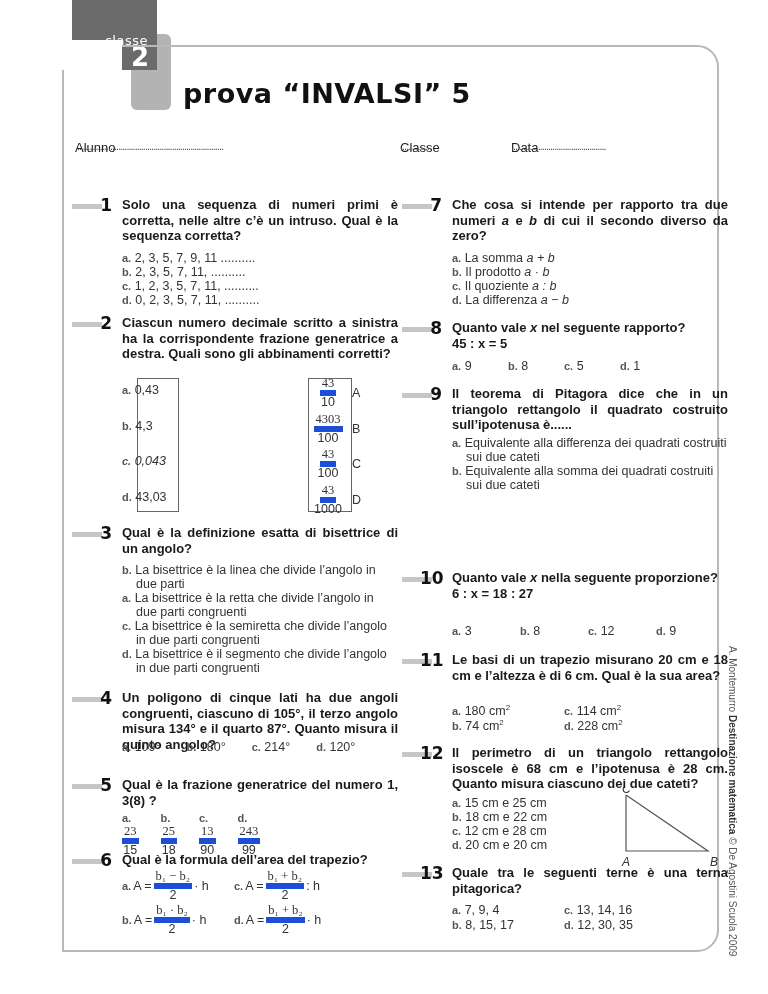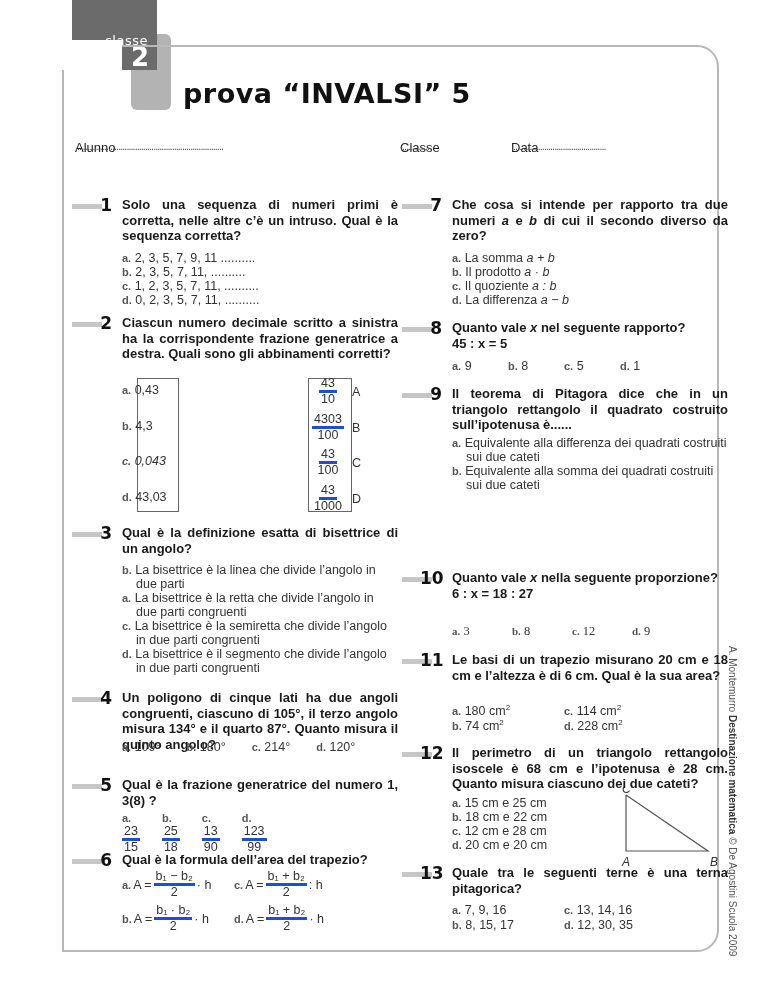--- a/index.html
+++ b/index.html
@@ -37,21 +37,21 @@
   .qnum-bar { position: absolute; left: 0; top: 9px; width: 30px; height: 5px; background: #c6c6c6; }
   .qnum { position: absolute; left: 18px; top: 0; width: 22px; text-align: right; font-size: 17px; font-weight: bold; font-family: "DejaVu Sans", sans-serif; color: #111; }
   .qtext { position: absolute; left: 50px; width: 276px; font-size: 13px; font-weight: bold; line-height: 15.5px; text-align: justify; color: #1a1a1a; }
   .opts { position: absolute; left: 50px; font-size: 12.5px; line-height: 14px; color: #333; }
   .opts .lbl { font-weight: bold; color: #555; font-size: 11px; }
   .opt-line { white-space: nowrap; }
   .opt-hang { padding-left: 14px; text-indent: -14px; width: 276px; }
 
   .row4 { display: flex; gap: 14px; white-space: nowrap; }
   .frac { display: inline-flex; flex-direction: column; align-items: center; vertical-align: middle; line-height: 13px; font-size: 12.5px; }
-  .frac .num { border-bottom: 3px solid #1d4ed8; padding: 0 2px; }
+  .frac .num { border-bottom: 6px solid #1d4ed8; padding: 0 2px; font-family: Liberation Serif, serif; }
   .box { position: absolute; border: 1.5px solid #666; }
   .italic { font-style: italic; text-align: right; }
   sup { font-size: 8px; }
 
   .credit {
     position: absolute; left: 723px; top: 935px; transform-origin: left top; transform: rotate(90deg) translateX(-290px) ;
     font-size: 10px; color: #555; white-space: nowrap;
   }
   .credit b { color: #333; }
 </style>
@@ -172,21 +172,21 @@
         </span></span>
     <span><span class="lbl">b.</span> <span class="frac">
           <span class="num">25</span>
           <span>18</span>
         </span></span>
     <span><span class="lbl">c.</span> <span class="frac">
           <span class="num">13</span>
           <span>90</span>
         </span></span>
     <span><span class="lbl">d.</span> <span class="frac">
-          <span class="num">123</span>
+          <span class="num">243</span>
           <span>99</span>
         </span></span>
   </div>
 </div>
 
 <div class="q" style="left:72px; top:850px;">
   <div class="qnum-bar"></div>
   <div class="qnum">6</div>
   <div class="qtext" style="top:2px">Qual è la formula dell’area del trapezio?</div>
   <div class="opts" style="top:20px; width:280px;">
@@ -260,21 +260,21 @@
   <div class="opts" style="top:52px">
     <div class="opt-hang"><span class="lbl">a.</span> <span>Equivalente alla differenza dei quadrati costruiti sui due cateti</span></div>
     <div class="opt-hang"><span class="lbl">b.</span> <span>Equivalente alla somma dei quadrati costruiti sui due cateti</span></div>
   </div>
 </div>
 
 <div class="q" style="left:402px; top:568px;">
   <div class="qnum-bar"></div>
   <div class="qnum">10</div>
   <div class="qtext" style="top:2px"><span>Quanto vale </span><span class="italic">x</span><span> nella seguente proporzione?</span><br><span>6 : x = 18 : 27</span></div>
-  <div class="opts row4" style="top:56px; gap:4px;font-family:Liberation Serif, serif;">
+  <div class="opts row4" style="top:56px; gap:12px;">
     <span style="width:56px"><span class="lbl">a.</span> <span>3</span></span>
     <span style="width:56px"><span class="lbl">b.</span> <span>8</span></span>
     <span style="width:56px"><span class="lbl">c.</span> <span>12</span></span>
     <span style="width:56px"><span class="lbl">d.</span> <span>9</span></span>
   </div>
 </div>
 
 <div class="q" style="left:402px; top:650px;">
   <div class="qnum-bar"></div>
   <div class="qnum">11</div>
@@ -303,21 +303,21 @@
     <text x="98" y="79" font-size="12" font-style="italic" fill="#333" font-family="Liberation Sans, sans-serif">B</text>
     <text x="10" y="6" font-size="12" font-style="italic" fill="#333" font-family="Liberation Sans, sans-serif">C</text>
   </svg>
 </div>
 
 <div class="q" style="left:402px; top:863px;">
   <div class="qnum-bar"></div>
   <div class="qnum">13</div>
   <div class="qtext" style="top:2px">Quale tra le seguenti terne è una terna pitagorica?</div>
   <div class="opts" style="top:40px; width:220px;">
-    <span style="position:absolute; left:0; top:0; white-space:nowrap"><span class="lbl">a.</span> <span>7, 9, 16</span></span>
+    <span style="position:absolute; left:0; top:0; white-space:nowrap"><span class="lbl">a.</span> <span>7, 9, 4</span></span>
     <span style="position:absolute; left:112px; top:0; white-space:nowrap"><span class="lbl">c.</span> <span>13, 14, 16</span></span>
     <span style="position:absolute; left:0; top:15px; white-space:nowrap"><span class="lbl">b.</span> <span>8, 15, 17</span></span>
     <span style="position:absolute; left:112px; top:15px; white-space:nowrap"><span class="lbl">d.</span> <span>12, 30, 35</span></span>
   </div>
 </div>
 
 <div class="credit" style="left:738px; top:646px; transform: rotate(90deg); transform-origin: left top;">
   <span>A. Montemurro </span><b>Destinazione matematica</b><span> © De Agostini Scuola 2009</span>
 </div>
 

